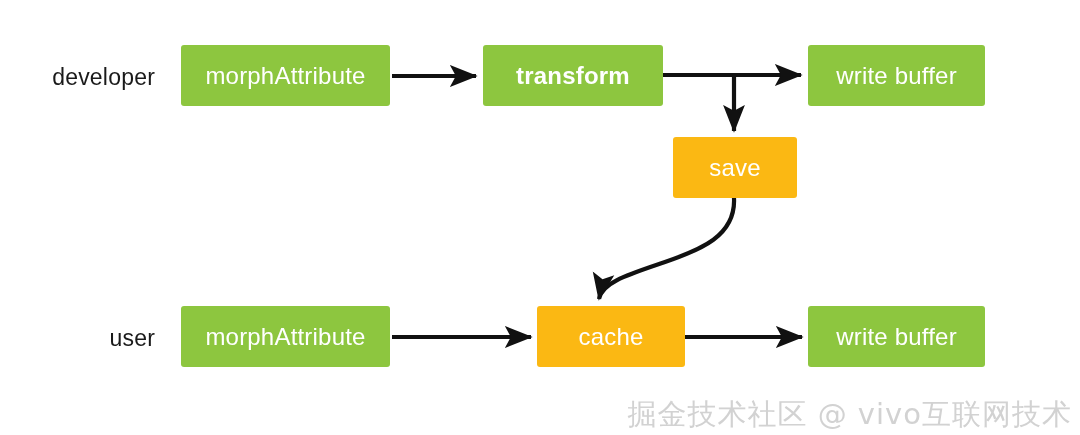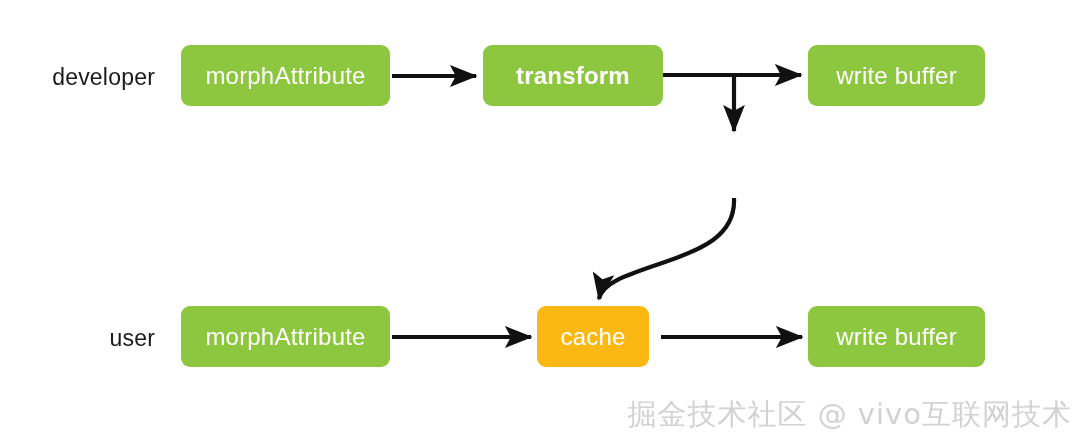--- a/index.html
+++ b/index.html
@@ -24,21 +24,21 @@
     font-family: "Liberation Sans", sans-serif;
     white-space: nowrap;
     text-align: right;
     letter-spacing: 0.2px;
   }
   .node {
     position: absolute;
     display: flex;
     align-items: center;
     justify-content: center;
-    border-radius: 9px;
+    border-radius: 3px;
     color: #ffffff;
     font-size: 24px;
     font-family: "Liberation Sans", sans-serif;
     letter-spacing: 0.2px;
     box-sizing: border-box;
     white-space: nowrap;
   }
   .node.green { background: #8dc63f; }
   .node.orange { background: #fbb813; }
 
@@ -87,22 +87,23 @@
 
     <line x1="661" y1="337" x2="802" y2="337" stroke="#111111" stroke-width="4.2" marker-end="url(#arrowhead)"></line>
   </svg>
 
   <div class="node green" style="left:181px; top:45px; width:209px; height:61px;">morphAttribute</div>
 
   <div class="node green" style="left:483px; top:45px; width:180px; height:61px;font-weight:bold;">transform</div>
 
   <div class="node green" style="left:808px; top:45px; width:177px; height:61px;">write buffer</div>
 
+  <div class="node orange" style="left:673px; top:137px; width:124px; height:61px;">save</div>
 
   <div class="node green" style="left:181px; top:306px; width:209px; height:61px;">morphAttribute</div>
 
-  <div class="node orange" style="left:537px; top:306px; width:112px; height:61px;">cache</div>
+  <div class="node orange" style="left:537px; top:306px; width:148px; height:61px;">cache</div>
 
   <div class="node green" style="left:808px; top:306px; width:177px; height:61px;">write buffer</div>
 
   <div class="watermark" style="right:8px; top:395px;">掘金技术社区 @ vivo互联网技术</div>
 
 </div>
 
 </body></html>

